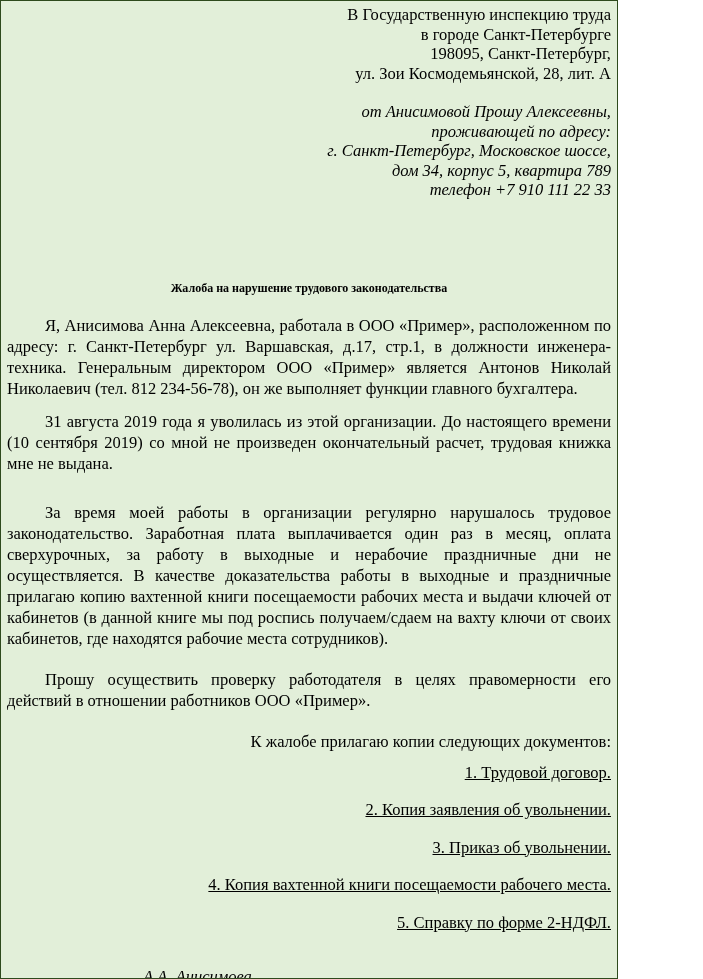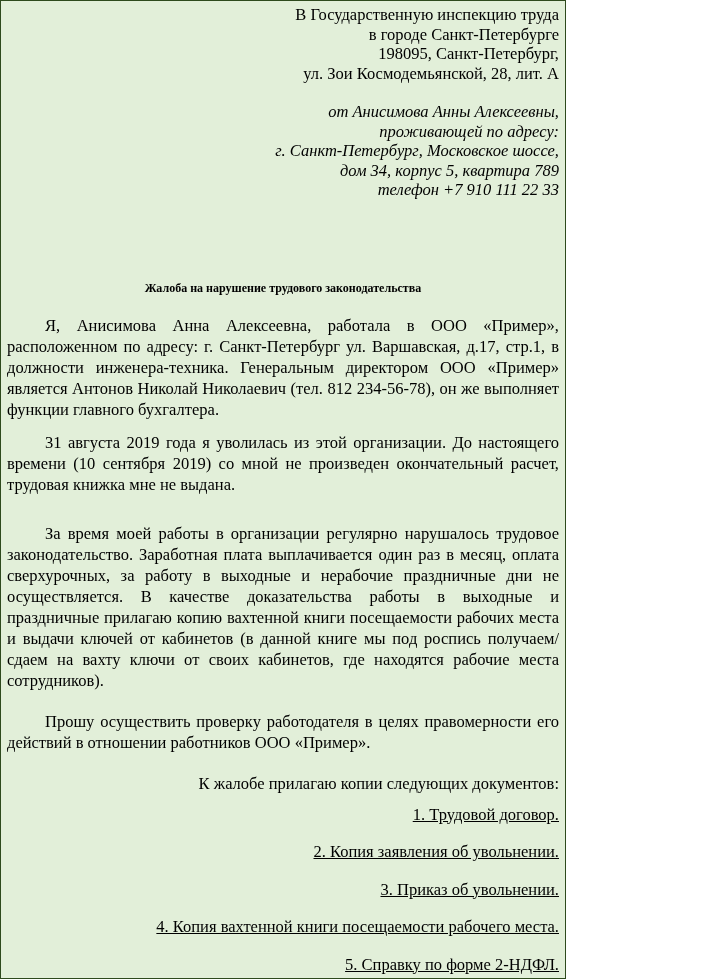--- a/index.html
+++ b/index.html
@@ -2,21 +2,21 @@
 <html lang="ru"><head>
 <meta charset="utf-8">
 <style>
   html, body {
     margin: 0;
     padding: 0;
     background: #ffffff;
   }
   .page {
     position: relative;
-    width: 566px;
+    width: 618px;
     height: 979px;
     box-sizing: border-box;
     background: #e2efd9;
     border: 1px solid #2e4a1d;
     padding: 3px 6px 0 6px;
     overflow: hidden;
     font-family: "Liberation Serif", "DejaVu Serif", serif;
     color: #000000;
     font-size: 16.5px;
   }
@@ -77,21 +77,21 @@
 <div class="page">
 
   <div class="recipient">
     <div>В Государственную инспекцию труда</div>
     <div>в городе Санкт-Петербурге</div>
     <div>198095, Санкт-Петербург,</div>
     <div>ул. Зои Космодемьянской, 28, лит. А</div>
   </div>
 
   <div class="sender">
-    <div>от Анисимова Анны Алексеевны,</div>
+    <div>от Анисимовой Прошу Алексеевны,</div>
     <div>проживающей по адресу:</div>
     <div>г. Санкт-Петербург, Московское шоссе,</div>
     <div>дом 34, корпус 5, квартира 789</div>
     <div>телефон +7 910 111 22 33</div>
   </div>
 
   <div class="title">Жалоба на нарушение трудового законодательства</div>
 
   <p class="para para-1">Я, Анисимова Анна Алексеевна, работала в ООО «Пример», расположенном по адресу: г. Санкт-Петербург ул. Варшавская, д.17, стр.1, в должности инженера-техника. Генеральным директором ООО «Пример» является Антонов Николай Николаевич (тел. 812 234-56-78), он же выполняет функции главного бухгалтера.</p>
   <p class="para para-2">31 августа 2019 года я уволилась из этой организации. До настоящего времени (10 сентября 2019) со мной не произведен окончательный расчет, трудовая книжка мне не выдана.</p>

